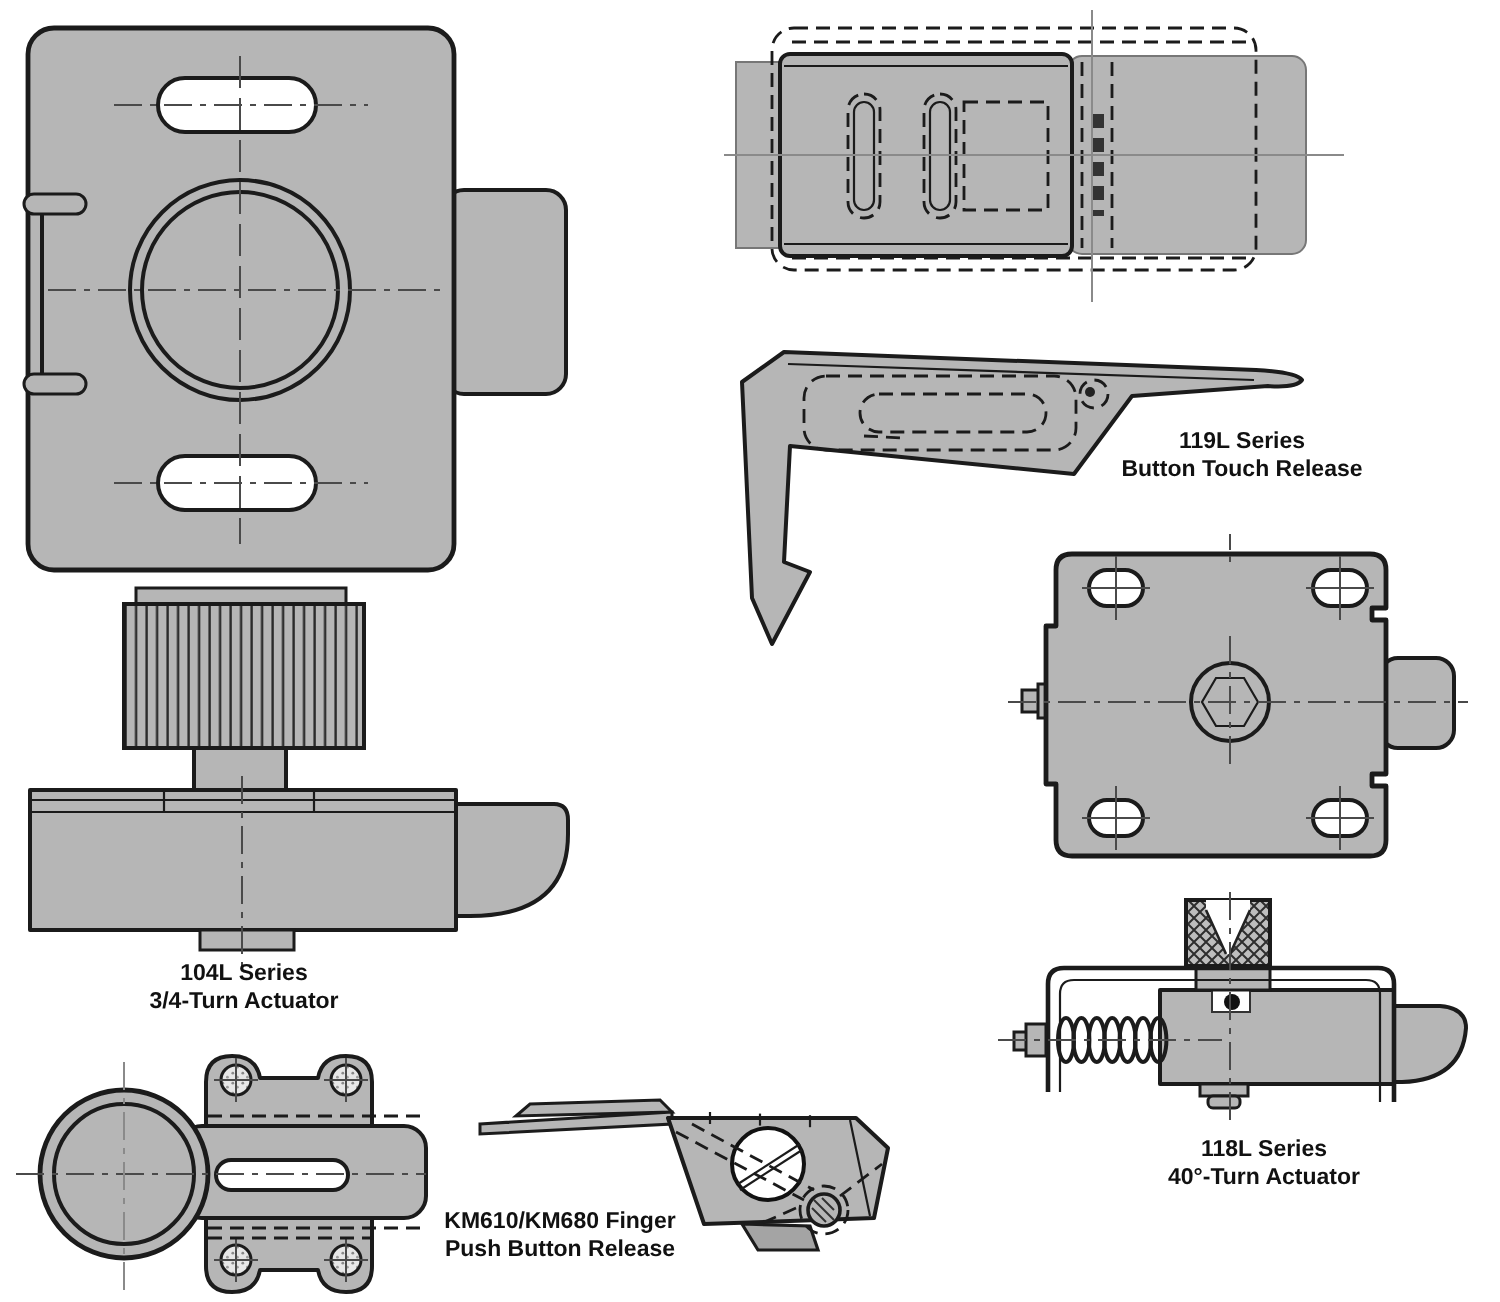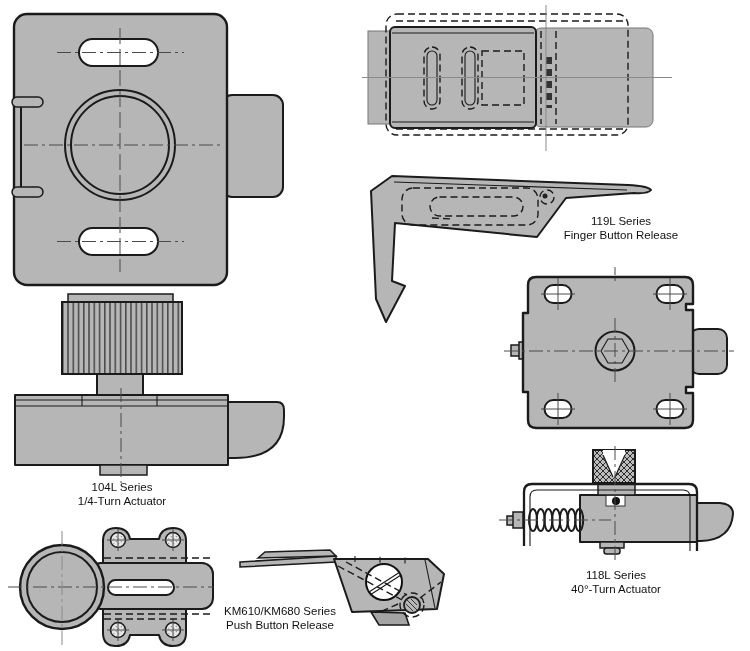--- a/index.html
+++ b/index.html
@@ -3,21 +3,21 @@
 <meta charset="utf-8">
 <style>
   html,body { margin:0; padding:0; background:#ffffff; }
   #canvas {
     position:relative; width:750px; height:651px; background:#ffffff;
     font-family:"Liberation Sans", sans-serif; overflow:hidden;
   }
   #drawings { position:absolute; left:0; top:0; }
   .caption {
     position:absolute; transform:translateX(-50%);
-    text-align:center; font-weight:normal; font-size:11.5px; line-height:13.5px;
+    text-align:center; font-weight:bold; font-size:11.5px; line-height:13.5px;
     color:#111; white-space:nowrap;
   }
   
   .pg  { fill:#b6b6b6; stroke:#1b1b1b; stroke-width:2; stroke-linejoin:round; }
   .pgh { fill:#b6b6b6; stroke:#1b1b1b; stroke-width:2.4; stroke-linejoin:round; }
   .pgl { fill:#b6b6b6; stroke:#1b1b1b; stroke-width:1.5; }
   .pgx { fill:#b6b6b6; stroke:#777; stroke-width:1; }
   .wh  { fill:#ffffff; stroke:#1b1b1b; stroke-width:2; }
   .nf  { fill:none; stroke:#1b1b1b; stroke-width:2; }
   .nfh { fill:none; stroke:#1b1b1b; stroke-width:2.3; }
@@ -212,28 +212,28 @@
       <circle class="dash" cx="412" cy="605" r="12" stroke-dasharray="4 3" stroke-width="1"></circle>
       <line class="dash" x1="338" y1="566" x2="402" y2="600" stroke-dasharray="6 4" stroke-width="1.2"></line>
       <line class="dash" x1="346" y1="562" x2="407" y2="595" stroke-dasharray="6 4" stroke-width="1.2"></line>
       <line class="dash" x1="398" y1="604" x2="380" y2="612" stroke-dasharray="5 3" stroke-width="1.1"></line>
       <line class="dash" x1="420" y1="598" x2="441" y2="582" stroke-dasharray="5 3" stroke-width="1.1"></line>
     </g>
   </svg>
 
   <div class="caption" style="left:122px; top:481px;">
     <div>104L Series</div>
-    <div>1/4-Turn Actuator</div>
+    <div>3/4-Turn Actuator</div>
   </div>
   <div class="caption" style="left:621px; top:215px;">
     <div>119L Series</div>
-    <div>Finger Button Release</div>
+    <div>Button Touch Release</div>
   </div>
   <div class="caption" style="left:280px; top:605px;">
-    <div>KM610/KM680 Series</div>
+    <div>KM610/KM680 Finger</div>
     <div>Push Button Release</div>
   </div>
-  <div class="caption" style="left:616px; top:569px;">
+  <div class="caption" style="left:632px; top:569px;">
     <div>118L Series</div>
     <div>40°-Turn Actuator</div>
   </div>
 
 </div>
 
 </body></html>

